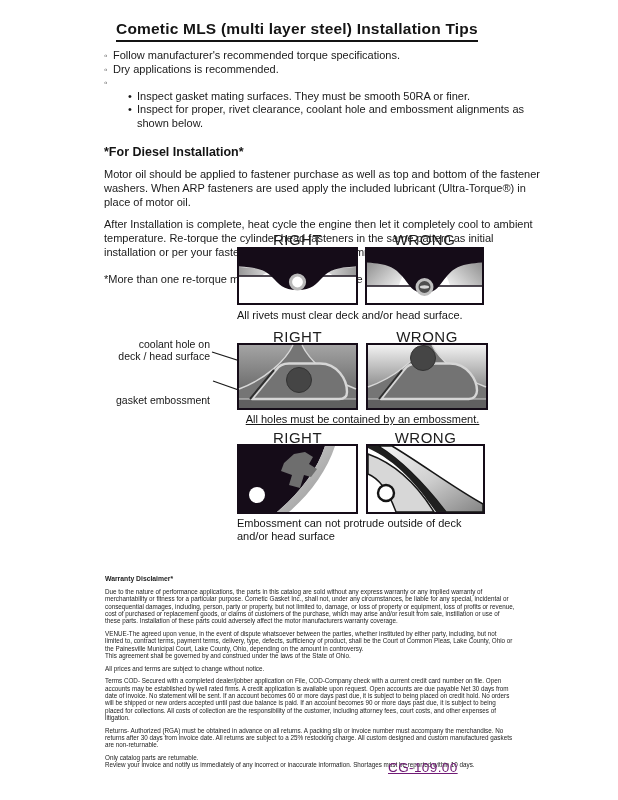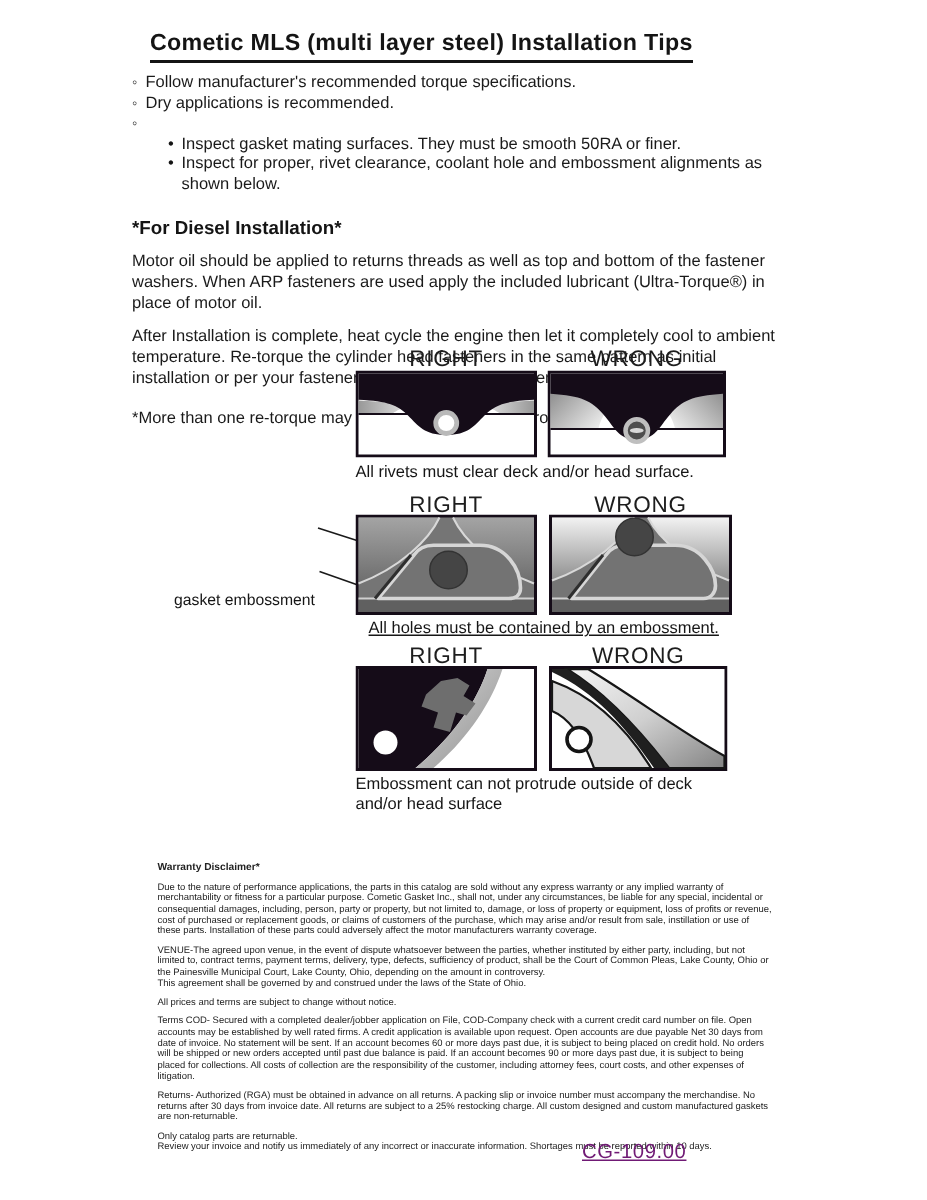--- a/index.html
+++ b/index.html
@@ -1,21 +1,21 @@
 <!DOCTYPE html>
 <html><head>
 <meta charset="utf-8">
 <style>
   html,body{margin:0;padding:0;background:#ffffff;}
   .page{
     position:relative;width:618px;height:800px;background:#ffffff;overflow:hidden;
     font-family:"Liberation Sans","DejaVu Sans",sans-serif;color:#1a1a1a;
   }
   
-  .content{position:absolute;left:88px;top:20px;width:450px;}
+  .content{position:absolute;left:104px;top:20px;width:450px;}
   .title{
     display:inline-block;margin-left:12px;font-size:15.5px;font-weight:bold;
     border-bottom:2px solid #141414;padding-bottom:2px;letter-spacing:.2px;color:#141414;
   }
   .bullets{margin-top:7px;font-size:11px;line-height:13.5px;}
   .b-row{display:flex;}
   .b-marker{width:9px;flex:0 0 9px;font-size:10px;line-height:13.5px;color:#333;}
   .sub{margin-left:24px;}
   .sub .b-marker{font-size:11px;color:#141414;}
   .diesel-h{margin-top:15px;font-size:12.5px;font-weight:bold;color:#141414;}
@@ -57,21 +57,21 @@
         <span class="b-marker">•</span>
         <span>Inspect gasket mating surfaces.  They must be smooth 50RA or finer.</span>
       </div>
       <div class="b-row sub">
         <span class="b-marker">•</span>
         <span>Inspect for proper, rivet clearance, coolant hole and embossment alignments as shown below.</span>
       </div>
     </div>
 
     <div class="diesel-h">*For Diesel Installation*</div>
-    <div class="para">Motor oil should be applied to returns threads as well as top and bottom of the fastener washers. When ARP fasteners are used apply the included lubricant (Ultra-Torque®) in place of motor oil.</div>
+    <div class="para">Motor oil should be applied to fastener purchase as well as top and bottom of the fastener washers. When ARP fasteners are used apply the included lubricant (Ultra-Torque®) in place of motor oil.</div>
     <div class="para">After Installation is complete, heat cycle the engine then let it completely cool to ambient temperature. Re-torque the cylinder head fasteners in the same pattern as initial installation or per your fastener manufacturer's recommendations.</div>
     <div class="note">*More than one re-torque may be required to achieve proper fastener stretch*</div>
   </div>
 
   <div class="abs rw-label" style="left:237px;top:231px;width:121px;">RIGHT</div>
   <div class="abs rw-label" style="left:365px;top:231px;width:119px;">WRONG</div>
 
   <svg class="abs" style="left:237px;top:247px;" width="121" height="58" viewBox="0 0 121 58">
     <defs>
       <linearGradient id="r1gL" x1="0" y1="0" x2="1" y2="0">
@@ -109,20 +109,22 @@
     <path d="M2,2 H117 V15.5 C96,17 90,20 82,29 C74,38 72,46 59.5,46 C47,46 45,38 37,29 C29,20 23,17 2,15.5 Z" fill="#150c18"></path>
     <circle cx="59.5" cy="40" r="7.5" fill="#4e4e4e" stroke="#bfbfbf" stroke-width="3"></circle>
     <ellipse cx="59.5" cy="40" rx="4.6" ry="1.7" fill="#d8d8d8"></ellipse>
   </svg>
 
   <div class="abs caption" style="left:237px;top:309px;width:320px;">All rivets must clear deck and/or head surface.</div>
 
   <div class="abs rw-label" style="left:237px;top:328px;width:121px;">RIGHT</div>
   <div class="abs rw-label" style="left:366px;top:328px;width:122px;">WRONG</div>
 
+  <div class="abs side-label" style="left:88px;top:338px;width:122px;">coolant hole on
+deck / head surface</div>
   <div class="abs side-label" style="left:88px;top:394px;width:122px;">gasket embossment</div>
 
   <svg class="abs" style="left:210px;top:345px;" width="160" height="62" viewBox="0 0 160 62">
     <line x1="2" y1="7" x2="83" y2="33" stroke="#1a1a1a" stroke-width="1.1"></line>
     <line x1="3" y1="36" x2="57" y2="55" stroke="#1a1a1a" stroke-width="1.1"></line>
   </svg>
 
   <svg class="abs" style="left:237px;top:343px;" width="121" height="67" viewBox="0 0 121 67">
     <defs>
       <linearGradient id="b2" x1="0" y1="0" x2="0" y2="1">

